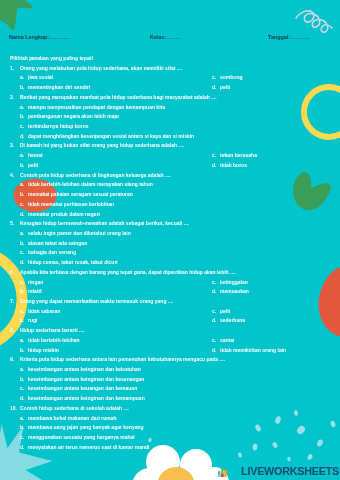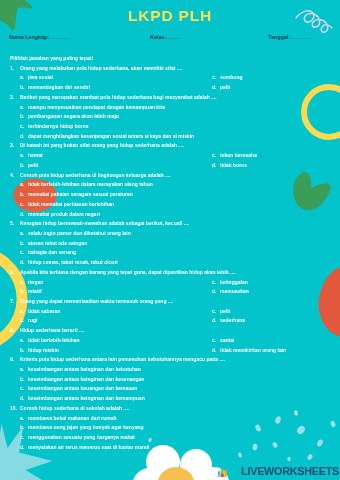--- a/index.html
+++ b/index.html
@@ -96,21 +96,20 @@
       <ellipse cx="275" cy="445" rx="2.2" ry="3.0" transform="rotate(-30 275 445)"></ellipse>
       <ellipse cx="320" cy="443" rx="2.6" ry="3.6" transform="rotate(25 320 443)"></ellipse>
       <ellipse cx="333" cy="424" rx="2.2" ry="3.2" transform="rotate(-20 333 424)"></ellipse>
       <ellipse cx="310" cy="457" rx="2.2" ry="3.0" transform="rotate(35 310 457)"></ellipse>
       <ellipse cx="240" cy="455" rx="1.8" ry="2.6" transform="rotate(-15 240 455)"></ellipse>
       <ellipse cx="150" cy="440" rx="1.6" ry="2.2" transform="rotate(20 150 440)"></ellipse>
       <ellipse cx="289" cy="459" rx="1.6" ry="2.2" transform="rotate(0 289 459)"></ellipse>
     </g>
   </svg>
 
-  <div class="title">LKPD PLH</div>
 
   <div class="fieldrow">
     <div class="fld" id="f-name"><span>Nama Lengkap:</span><span class="dots">............</span></div>
     <div class="fld" id="f-class"><span>Kelas</span><span class="dots">:........</span></div>
     <div class="fld" id="f-date"><span>Tanggal</span><span class="dots">:...........</span></div>
   </div>
 
   <div class="content">
     <div class="ln lead">Pilihlah jawaban yang paling tepat!</div>
     <div id="questions">

